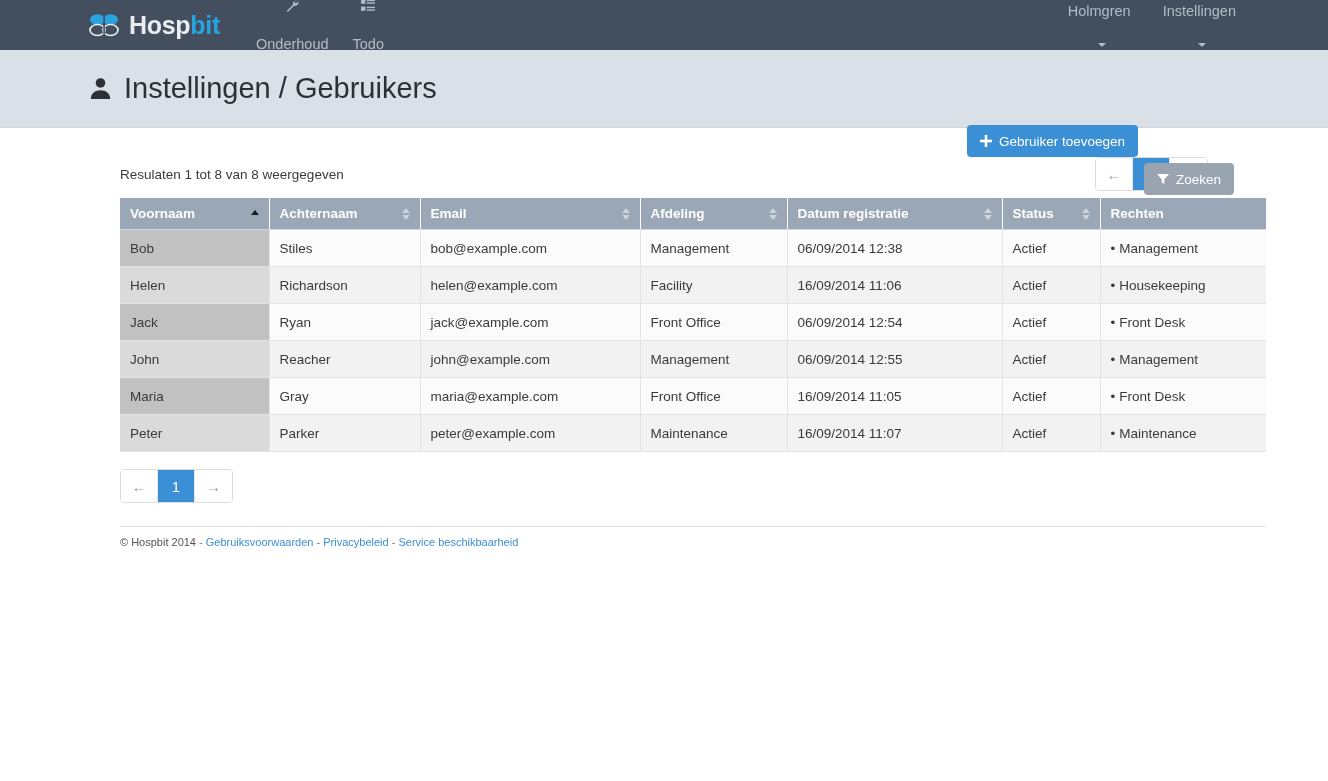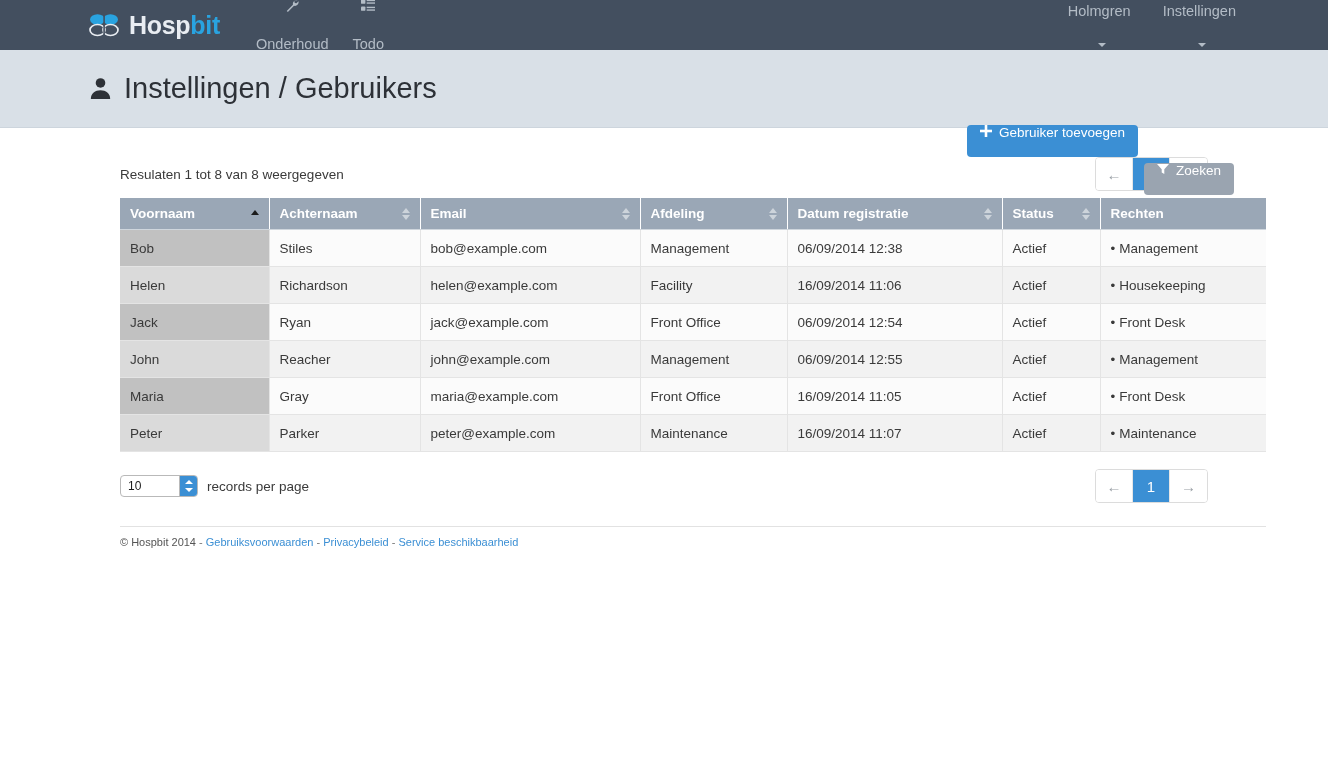--- a/index.html
+++ b/index.html
@@ -105,20 +105,21 @@
   }
   .btn {
     border: none;
     border-radius: 4px;
     font-size: 13.5px;
     font-family: inherit;
     color: #ffffff;
     padding: 0 13px;
     height: 32px;
     display: inline-flex;
+    align-items: center;
     gap: 7px;
     cursor: pointer;
     white-space: nowrap;
   }
   .btn-primary { background: #3b8fd4; }
   .btn-muted { background: #9aa4b0; margin-top: 38px; }
 
   
   .content { padding: 0 120px; }
   .toprow {
@@ -483,30 +484,20 @@
           <td>peter@example.com</td>
           <td>Maintenance</td>
           <td>16/09/2014 11:07</td>
           <td class="status">Actief</td>
           <td class="rights"><span class="bullet">•</span><span>Maintenance</span></td>
         </tr>
       </tbody>
   </table>
 
   <div class="bottomrow">
-    <div class="per-page">
-      <span class="select-wrap">
-        <span class="sel-val">10</span>
-        <span class="stepper">
-            <i class="up"></i>
-            <i class="down"></i>
-          </span>
-      </span>
-      <span>records per page</span>
-    </div>
     <div class="pager">
       <button class="pager-btn">←</button>
       <button class="pager-btn active">1</button>
       <button class="pager-btn">→</button>
     </div>
   </div>
 
   <div class="footer">
     <span>© Hospbit 2014</span>
     <span class="sep">-</span>

